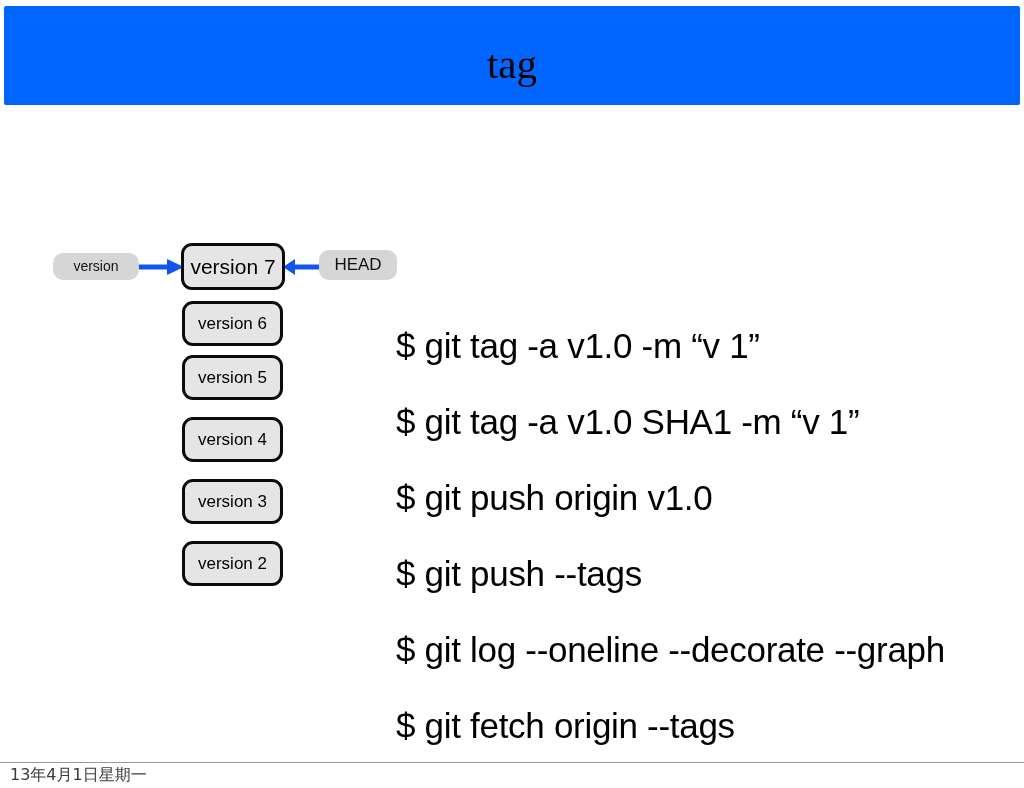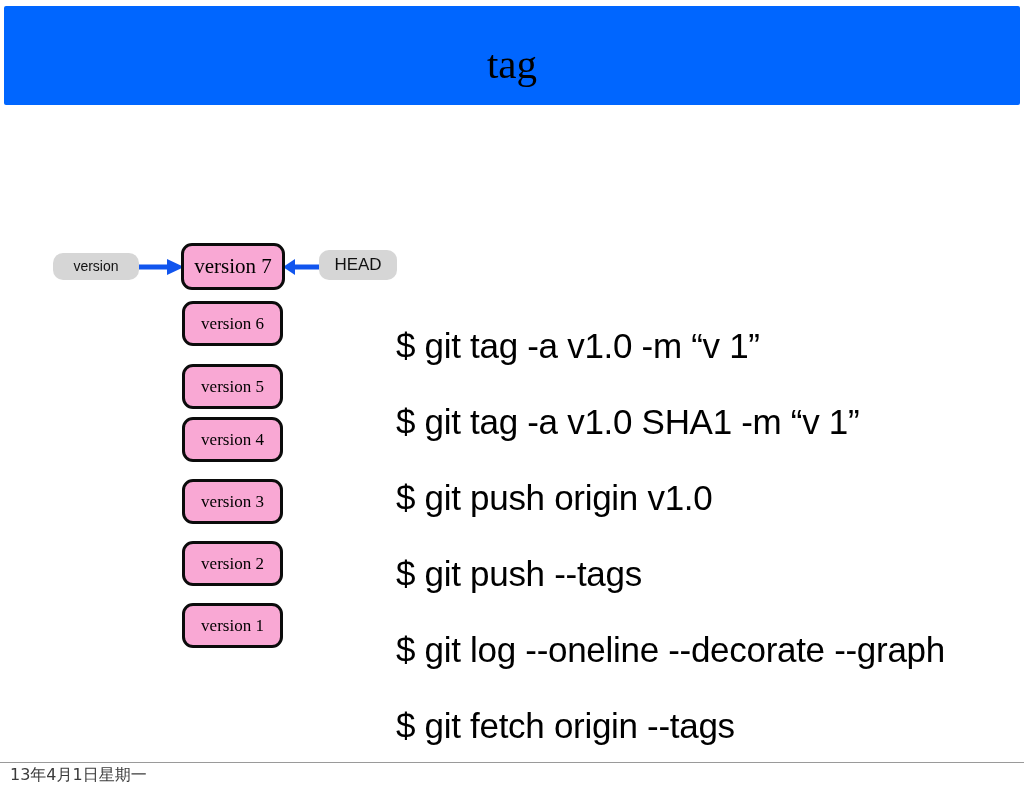--- a/index.html
+++ b/index.html
@@ -45,25 +45,25 @@
     position: absolute;
     left: 0;
     top: 0;
     width: 1024px;
     height: 788px;
     pointer-events: none;
   }
   .commit-node {
     position: absolute;
     box-sizing: border-box;
-    background: #f9a8d4;
+    background: #e5e5e5;
     border: 3px solid #0b0b0b;
     border-radius: 11px;
     color: #000000;
-    font-family: Liberation Serif, serif;
+    font-family: Liberation Sans, sans-serif;
     text-align: center;
     white-space: nowrap;
     pointer-events: auto;
   }
   .commit-node.head-node {
     left: 181px;
     width: 104px;
     height: 47px;
     font-size: 21px;
     line-height: 41px;
@@ -163,25 +163,24 @@
     <polygon points="30,3 47,11 30,19" fill="#1155ee"></polygon>
   </svg>
 
   <svg id="arrow-head-to-commit" class="arrow-svg" viewBox="0 0 40 22">
     <line x1="40" y1="11" x2="9" y2="11" stroke="#1155ee" stroke-width="5"></line>
     <polygon points="12,3 0,11 12,19" fill="#1155ee"></polygon>
   </svg>
 
   <div class="commit-node head-node" style="top:243px;">version 7</div>
   <div class="commit-node plain-node" style="top:301px;">version 6</div>
-  <div class="commit-node plain-node" style="top:364px;">version 5</div>
+  <div class="commit-node plain-node" style="top:355px;">version 5</div>
   <div class="commit-node plain-node" style="top:417px;">version 4</div>
   <div class="commit-node plain-node" style="top:479px;">version 3</div>
   <div class="commit-node plain-node" style="top:541px;">version 2</div>
-  <div class="commit-node plain-node" style="top:603px;">version 1</div>
 
   <div id="ref-label-master" class="ref-label">version</div>
   <div id="ref-label-head" class="ref-label">HEAD</div>
 </div>
 
 <div id="command-list">
   <div class="command-line">$ git tag -a v1.0 -m “v 1”</div>
   <div class="command-line">$ git tag -a v1.0 SHA1 -m “v 1”</div>
   <div class="command-line">$ git push origin v1.0</div>
   <div class="command-line">$ git push --tags</div>

